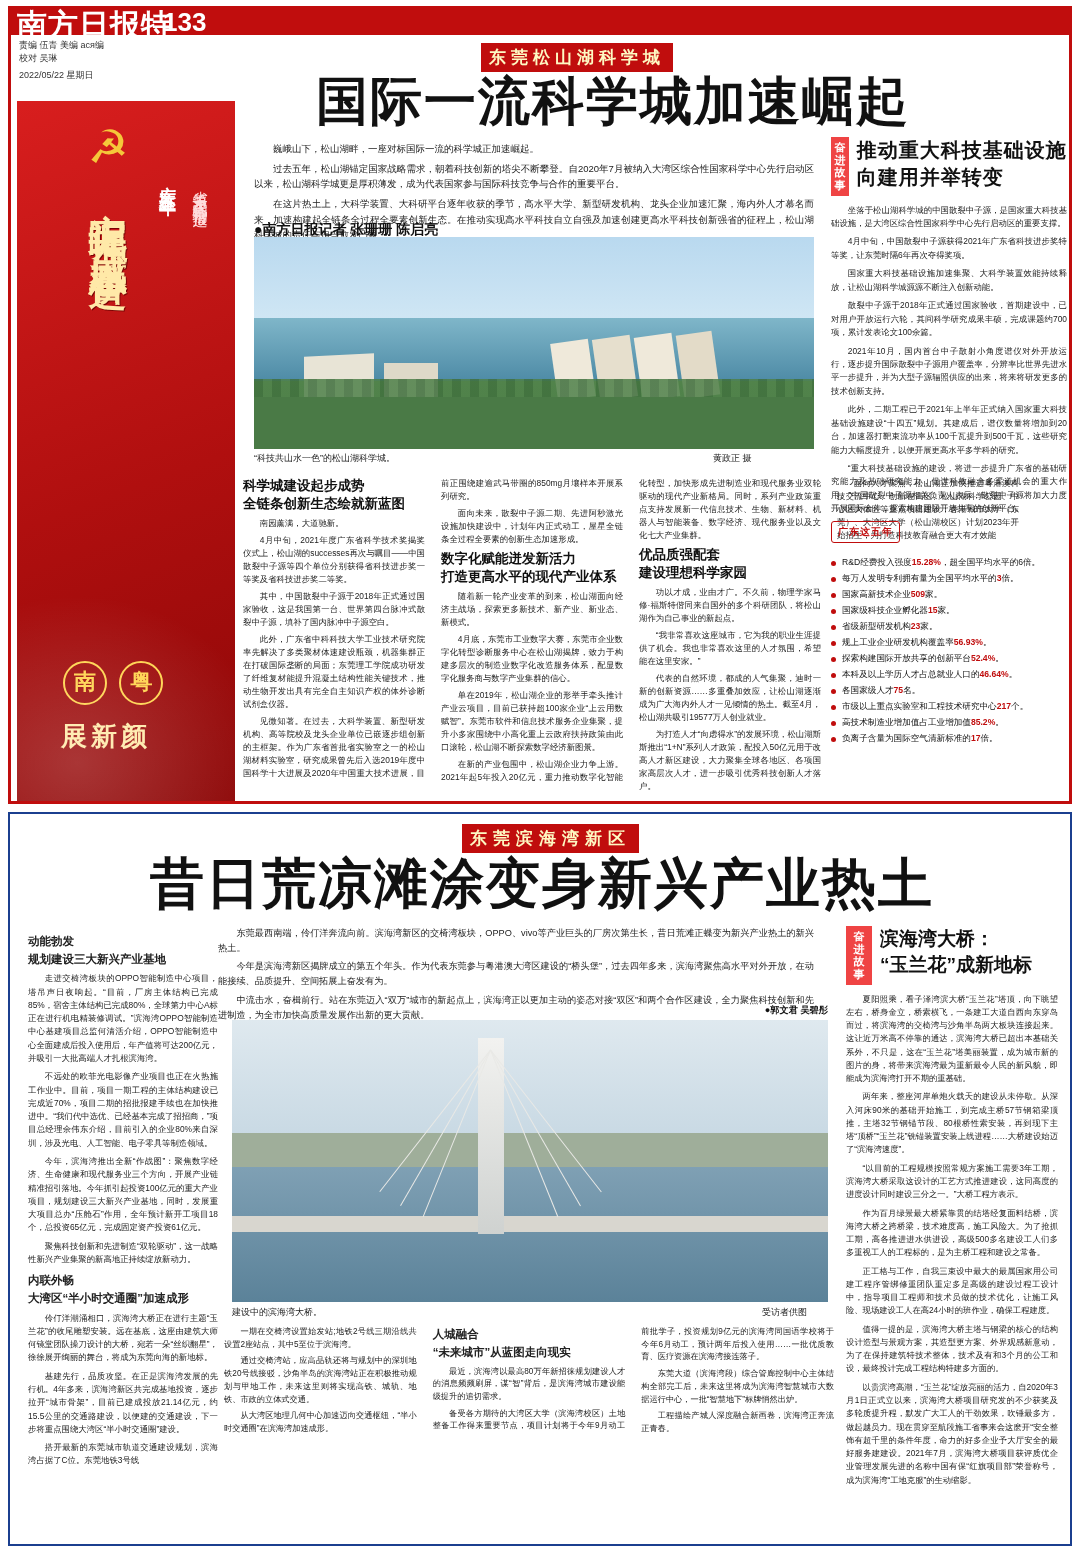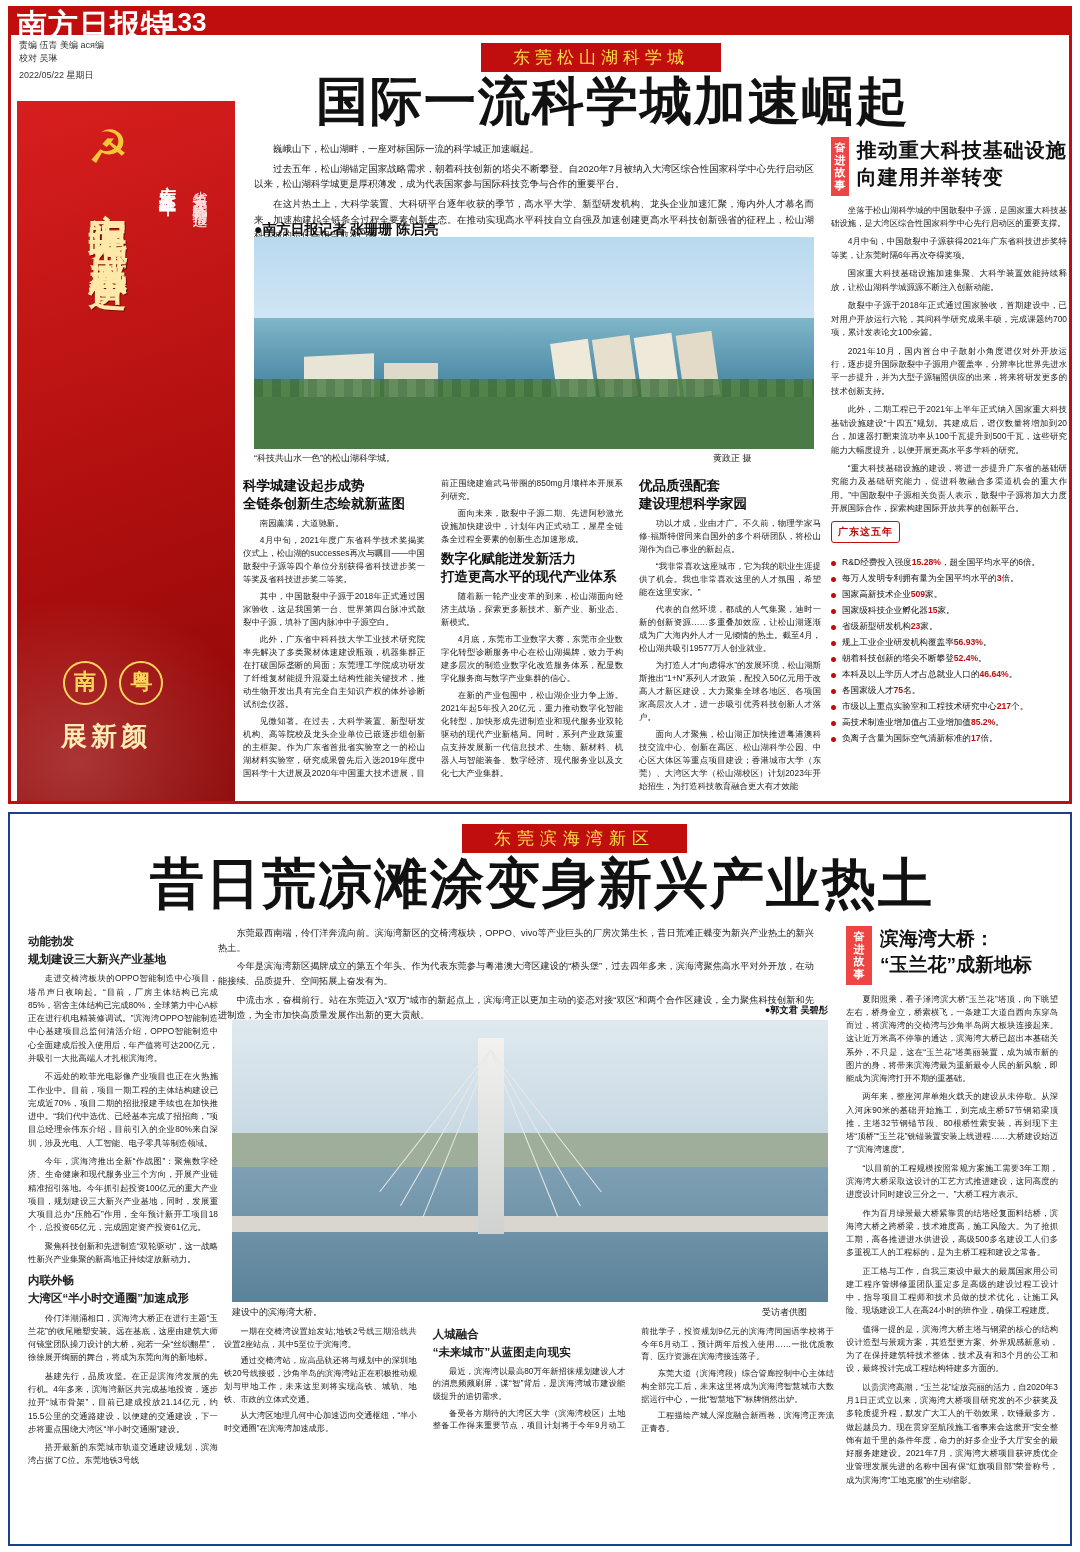--- a/index.html
+++ b/index.html
@@ -17,21 +17,21 @@
   .banner{position:absolute;left:6px;top:92px;width:218px;height:700px;background:linear-gradient(160deg,#d81e1e 0%,#b00f0f 55%,#8d0707 100%);overflow:hidden;}
   .banner:after{content:"";position:absolute;left:-30px;bottom:-40px;width:300px;height:260px;background:radial-gradient(ellipse at 30% 70%,rgba(255,255,255,.18),rgba(255,255,255,0) 65%);}
   .emblem{position:absolute;left:56px;top:20px;width:70px;height:56px;color:#f5c73a;font-size:46px;line-height:52px;text-align:center;}
   .banner-big{position:absolute;left:34px;top:82px;width:78px;color:#ffe9a8;font-size:38px;font-weight:bold;line-height:1.12;text-align:center;writing-mode:vertical-rl;letter-spacing:6px;text-shadow:1px 1px 0 #7a0505;}
   .banner-sub{position:absolute;left:128px;top:72px;width:32px;color:#fff;font-size:17px;line-height:1.2;writing-mode:vertical-rl;letter-spacing:3px;font-weight:bold;}
   .banner-sub2{position:absolute;left:162px;top:78px;width:30px;color:#ffdede;font-size:15px;line-height:1.2;writing-mode:vertical-rl;letter-spacing:2px;}
   .banner-logo{position:absolute;left:46px;top:560px;width:120px;height:60px;}
   .blogo-circle{display:inline-block;width:40px;height:40px;border-radius:50%;border:2px solid #ffd34d;color:#ffd34d;font-size:22px;line-height:38px;text-align:center;margin-right:8px;font-weight:bold;}
   .banner-foot{position:absolute;left:44px;top:618px;color:#ffe9a8;font-size:26px;font-weight:bold;letter-spacing:4px;}
 
-  .tag-red{display:inline-block;background:#c00d0d;color:#fde047;font-size:17px;font-weight:normal;letter-spacing:5px;padding:3px 32px;}
+  .tag-red{display:inline-block;background:#c00d0d;color:#fef9c3;font-size:17px;font-weight:bold;letter-spacing:5px;padding:3px 8px;}
   .t-head-tag{position:absolute;left:470px;top:34px;}
   .t-head{position:absolute;left:243px;top:58px;width:718px;text-align:center;font-size:52px;font-weight:bold;color:#111;letter-spacing:2px;font-family:"DejaVu Sans",sans-serif;}
 
   .lead{position:absolute;left:243px;top:132px;width:560px;font-size:9.5px;line-height:1.65;color:#222;text-align:justify;}
   .lead p{margin:0 0 4px 0;text-indent:2em;}
   .byline{position:absolute;left:243px;top:212px;width:560px;text-align:left;font-size:14px;color:#111;font-weight:bold;}
 
   .photo{position:absolute;left:243px;top:228px;width:560px;height:212px;background:linear-gradient(#b9d9ef,#cfe6f4 38%,#8fb870 40%,#5e9153 72%,#4b7d48 100%);overflow:hidden;}
   .ph-water{position:absolute;left:0;top:38%;width:100%;height:30%;background:linear-gradient(#7fb6c9,#4e8ba6);}
   .ph-b1{position:absolute;left:50px;top:118px;width:70px;height:48px;background:#e8e4d6;transform:skewY(-3deg);}
@@ -156,20 +156,21 @@
       <p>4月中旬，2021年度广东省科学技术奖揭奖仪式上，松山湖的successes再次与嘱目——中国散裂中子源等四个单位分别获得省科技进步奖一等奖及省科技进步奖二等奖。</p>
       <p>其中，中国散裂中子源于2018年正式通过国家验收，这是我国第一台、世界第四台脉冲式散裂中子源，填补了国内脉冲中子源空白。</p>
       <p>此外，广东省中科科技大学工业技术研究院率先解决了多类聚材体速建设瓶颈，机器集群正在打破国际垄断的局面；东莞理工学院成功研发了纤维复材能提升混凝土结构性能关键技术，推动生物开发出具有完全自主知识产权的体外诊断试剂盒仪器。</p>
       <p>见微知著。在过去，大科学装置、新型研发机构、高等院校及龙头企业单位已嵌逐步组创新的主框架。作为广东省首批省实验室之一的松山湖材料实验室，研究成果曾先后入选2019年度中国科学十大进展及2020年中国重大技术进展，目前正围绕建逾武马带圈的850mg月壤样本开展系列研究。</p>
       <p>面向未来，散裂中子源二期、先进阿秒激光设施加快建设中，计划年内正式动工，屋星全链条全过程全要素的创新生态加速形成。</p>
 
       <h3 style="white-space:pre-line;">数字化赋能迸发新活力
 打造更高水平的现代产业体系</h3>
       <p>随着新一轮产业变革的到来，松山湖面向经济主战场，探索更多新技术、新产业、新业态、新模式。</p>
       <p>4月底，东莞市工业数字大赛，东莞市企业数字化转型诊断服务中心在松山湖揭牌，致力于构建多层次的制造业数字化改造服务体系，配显数字化服务商与数字产业集群的信心。</p>
+      <p>单在2019年，松山湖企业的形举手牵头推计产业云项目，目前已获持超100家企业“上云用数赋智”。东莞市软件和信息技术服务企业集聚，提升小多家围绕中小高化重上云政府扶持政策由此口滚轮，松山湖不断探索数字经济新图景。</p>
       <p>在新的产业包围中，松山湖企业力争上游。2021年起5年投入20亿元，重力推动数字化智能化转型，加快形成先进制造业和现代服务业双轮驱动的现代产业新格局。同时，系列产业政策重点支持发展新一代信息技术、生物、新材料、机器人与智能装备、数字经济、现代服务业以及文化七大产业集群。</p>
 
       <h3 style="white-space:pre-line;">优品质强配套
 建设理想科学家园</h3>
       <p>功以才成，业由才广。不久前，物理学家马修·福斯特偕同来自国外的多个科研团队，将松山湖作为自己事业的新起点。</p>
       <p>“我非常喜欢这座城市，它为我的职业生涯提供了机会。我也非常喜欢这里的人才氛围，希望能在这里安家。”</p>
       <p>代表的自然环境，都成的人气集聚，迪时一新的创新资源……多重叠加效应，让松山湖逐渐成为广大海内外人才一见倾情的热土。截至4月，松山湖共吸引19577万人创业就业。</p>
       <p>为打造人才“向虑得水”的发展环境，松山湖斯斯推出“1+N”系列人才政策，配投入50亿元用于改高人才新区建设，大力聚集全球各地区、各项国家高层次人才，进一步吸引优秀科技创新人才落户。</p>
       <p>面向人才聚焦，松山湖正加快推进粤港澳科技交流中心、创新在高区、松山湖科学公园、中心区大体区等重点项目建设；香港城市大学（东莞）、大湾区大学（松山湖校区）计划2023年开始招生，为打造科技教育融合更大有才效能</p>
     </div>
@@ -191,21 +192,21 @@
       <div style="margin-top:4px;">
         <span class="five-badge">广东这五年</span>
       </div>
       <div class="stats">
         <div><span>R&amp;D经费投入强度</span><span class="red-num">15.28%</span><span>，超全国平均水平的6倍。</span></div>
         <div><span>每万人发明专利拥有量为全国平均水平的</span><span class="red-num">3</span><span>倍。</span></div>
         <div><span>国家高新技术企业</span><span class="red-num">509</span><span>家。</span></div>
         <div><span>国家级科技企业孵化器</span><span class="red-num">15</span><span>家。</span></div>
         <div><span>省级新型研发机构</span><span class="red-num">23</span><span>家。</span></div>
         <div><span>规上工业企业研发机构覆盖率</span><span class="red-num">56.93%</span><span>。</span></div>
-        <div><span>朝着科技创新的塔尖不断攀登</span><span class="red-num">52.4%</span><span>。</span></div>
+        <div><span>探索构建国际开放共享的创新平台</span><span class="red-num">52.4%</span><span>。</span></div>
         <div><span>本科及以上学历人才占总就业人口的</span><span class="red-num">46.64%</span><span>。</span></div>
         <div><span>各国家级人才</span><span class="red-num">75</span><span>名。</span></div>
         <div><span>市级以上重点实验室和工程技术研究中心</span><span class="red-num">217</span><span>个。</span></div>
         <div><span>高技术制造业增加值占工业增加值</span><span class="red-num">85.2%</span><span>。</span></div>
         <div><span>负离子含量为国际空气清新标准的</span><span class="red-num">17</span><span>倍。</span></div>
       </div>
     </div>
   </div>
 
   <div class="bot-sheet">

